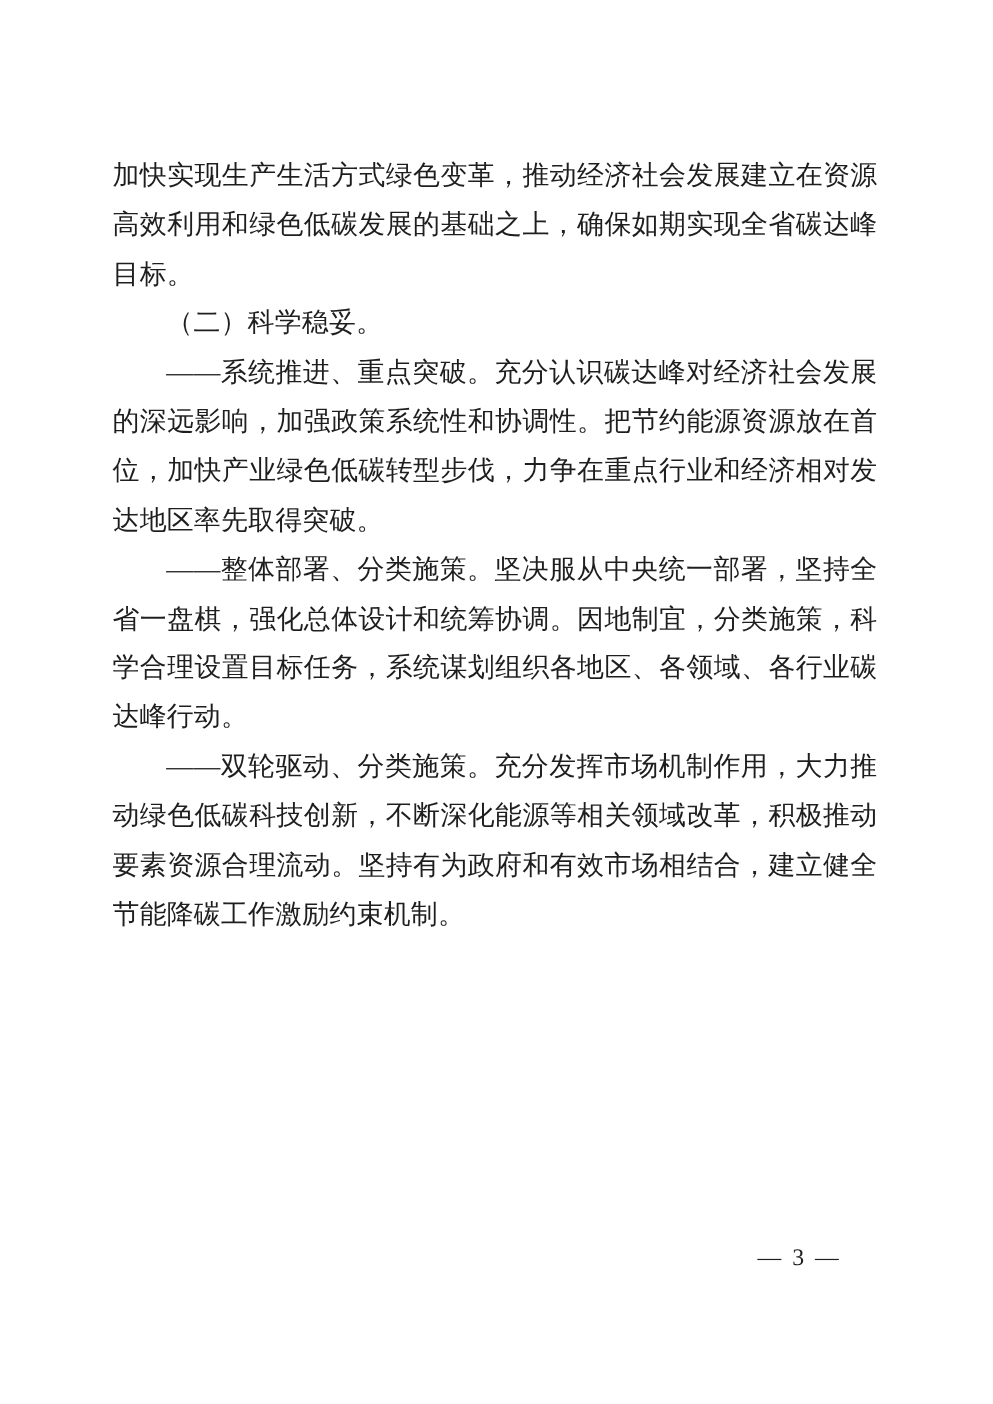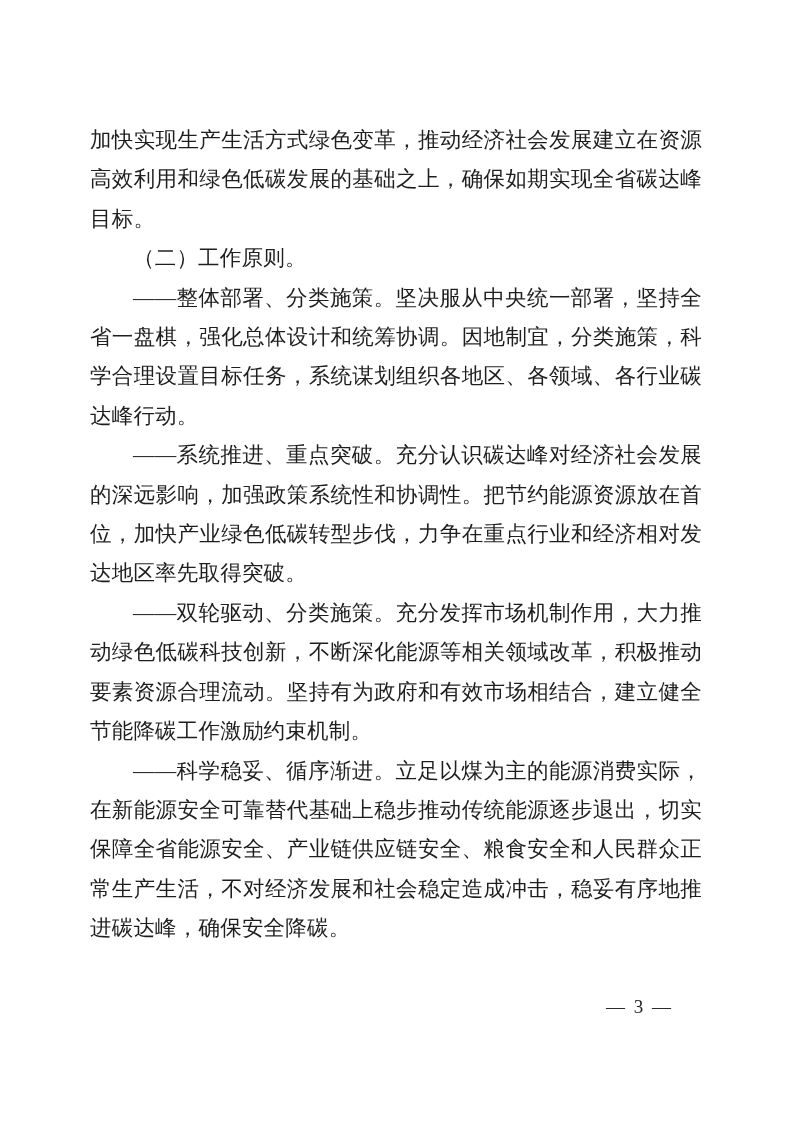--- a/index.html
+++ b/index.html
@@ -68,21 +68,20 @@
     color: #1e1e1e;
     font-family: "Liberation Serif", "DejaVu Serif", serif;
   }
 </style>
 </head>
 <body>
 
 <div class="page">
   <div class="content">
     <p class="continuation">加快实现生产生活方式绿色变革，推动经济社会发展建立在资源高效利用和绿色低碳发展的基础之上，确保如期实现全省碳达峰目标。</p>
-    <p class="subheading">（二）工作原则。</p>
+    <p class="subheading">（二）科学稳妥。</p>
+    <p class="principle">——系统推进、重点突破。充分认识碳达峰对经济社会发展的深远影响，加强政策系统性和协调性。把节约能源资源放在首位，加快产业绿色低碳转型步伐，力争在重点行业和经济相对发达地区率先取得突破。</p>
     <p class="principle">——整体部署、分类施策。坚决服从中央统一部署，坚持全省一盘棋，强化总体设计和统筹协调。因地制宜，分类施策，科学合理设置目标任务，系统谋划组织各地区、各领域、各行业碳达峰行动。</p>
-    <p class="principle">——系统推进、重点突破。充分认识碳达峰对经济社会发展的深远影响，加强政策系统性和协调性。把节约能源资源放在首位，加快产业绿色低碳转型步伐，力争在重点行业和经济相对发达地区率先取得突破。</p>
     <p class="principle">——双轮驱动、分类施策。充分发挥市场机制作用，大力推动绿色低碳科技创新，不断深化能源等相关领域改革，积极推动要素资源合理流动。坚持有为政府和有效市场相结合，建立健全节能降碳工作激励约束机制。</p>
-    <p class="principle">——科学稳妥、循序渐进。立足以煤为主的能源消费实际，在新能源安全可靠替代基础上稳步推动传统能源逐步退出，切实保障全省能源安全、产业链供应链安全、粮食安全和人民群众正常生产生活，不对经济发展和社会稳定造成冲击，稳妥有序地推进碳达峰，确保安全降碳。</p>
   </div>
 
   <div class="page-number">— 3 —</div>
 </div>
 
 </body></html>

